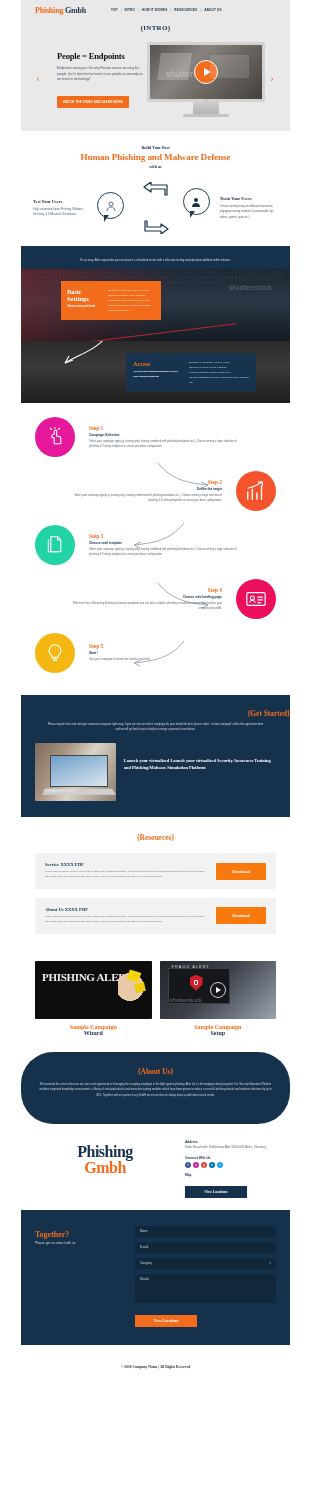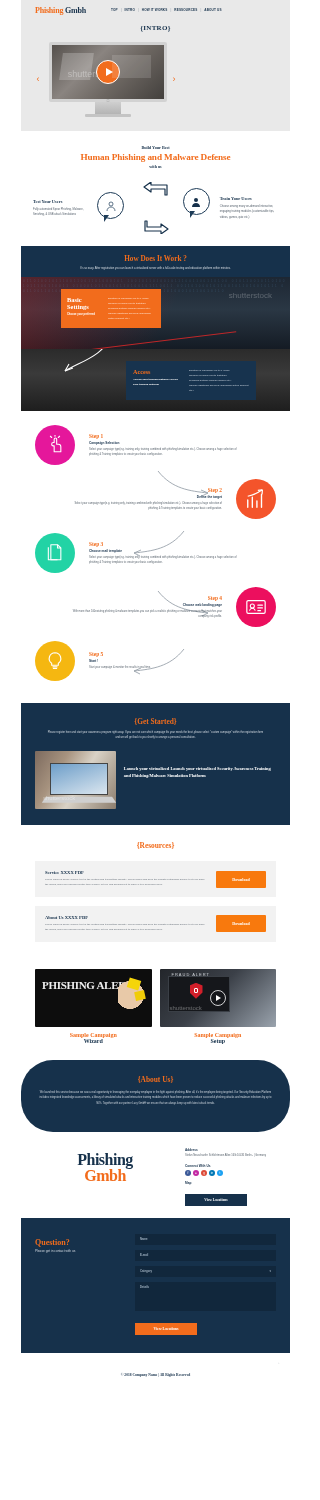--- a/index.html
+++ b/index.html
@@ -165,21 +165,21 @@
   .c4 { background:#ec0f5e; } .c5 { background:#f5b711; }
   .stxt { width:150px; }
   .step.rev .stxt { text-align:right; }
   .stxt .sn { font-family:"Liberation Serif",serif; font-weight:bold; font-size:5.4px; color:#f26c1c; }
   .stxt .sh { font-size:3.2px; font-weight:bold; color:#16314b; margin:2px 0 3px; }
   .stxt .sp { font-size:2.6px; line-height:1.9; color:#5a646e; }
   .conn { position:absolute; pointer-events:none; }
 
   
   .started { background:#16314b; padding:14px 0 16px; }
-  .started h2 { text-align:center; font-family:"Liberation Serif",serif; font-weight:bold; font-size:7.4px; color:#f26c1c; }
+  .started h2 { text-align:right; font-family:"Liberation Serif",serif; font-weight:bold; font-size:7.4px; color:#f26c1c; }
   .started .lead { text-align:center; font-size:2.6px; color:#d4dbe2; margin-top:5px; padding:0 26px; line-height:1.9; }
   .started-row { display:flex; gap:8px; padding:0 14px; margin-top:10px; align-items:flex-start; }
   .photo {
     width:122px; height:58px; border-radius:1px; position:relative; overflow:hidden;
     background:linear-gradient(120deg,#7c6a5e 0%,#a7937f 30%,#d9d2c6 55%,#8c7d6d 100%);
   }
   .photo .lap { position:absolute; right:8px; top:12px; width:58px; height:32px; background:linear-gradient(160deg,#6d9ec9,#dbe6ef); border:1.2px solid #444; }
   .photo .lapk { position:absolute; right:2px; bottom:6px; width:70px; height:7px; background:#cfcfcf; transform:perspective(30px) rotateX(30deg); }
   .photo .wm { position:absolute; left:8px; bottom:8px; font-size:6px; color:rgba(255,255,255,.4); }
   .started-copy { font-family:"Liberation Serif",serif; font-weight:bold; font-size:4.4px; color:#fff; line-height:1.65; padding-top:14px; }
@@ -270,20 +270,25 @@
       <a>RESSOURCES</a>
       <span class="sep">|</span>
       <a>ABOUT US</a>
     </div>
   </div>
 
   <div class="hero">
     <div class="hero-kicker">{INTRO}</div>
     <div class="hero-body">
       <div class="arrow-l">‹</div>
+      <div class="hero-left">
+        <div class="hero-title">People = Endpoints</div>
+        <div class="hero-text">Endpoints raising your Security Posture means securing the people. Isn't it time that we invest in our people as seriously as we invest in technology?</div>
+        <button class="btn-orange">WATCH THE VIDEO AND LEARN MORE</button>
+      </div>
       <div class="monitor">
         <div class="screen">
           <div class="wmark">shutterstock</div>
           <div class="play">
               <i></i>
             </div>
         </div>
         <div class="stand"></div>
         <div class="base"></div>
         <div class="apple"></div>
@@ -328,21 +333,20 @@
         </div>
       </div>
       <div class="bcol right">
         <h4>Train Your Users</h4>
         <p>Choose among many on-demand interactive, engaging training modules (customizable tips, videos, games, quiz etc.)</p>
       </div>
     </div>
   </div>
 
   <div class="how">
-    <h2>How Does It Work ?</h2>
     <div class="sub">It's so easy. After registration you can launch a virtualized server with a full-scale testing and education platform within minutes.</div>
     <div class="how-band">
       <div class="code">0110100101110011001101000101 1001011010010111001100110100 0101100101101001011100110011 0100010110010110100101110011 0011010001011001011010010111 0011001101000101100101101001 0111001100110100010110010110</div>
       <div class="shutter">shutterstock</div>
       <div class="redline"></div>
       <div class="card-orange">
         <div>
           <div class="ctitle">Basic Settings</div>
           <div class="csub">Choose your preferred</div>
         </div>
@@ -551,21 +555,21 @@
         <div class="soc s-in">in</div>
         <div class="soc s-tw">t</div>
       </div>
       <h5>Map</h5>
       <button class="viewloc-dark">View Locations</button>
     </div>
   </div>
 
   <div class="contact">
     <div class="cleft">
-      <h3>Question?</h3>
+      <h3>Together?</h3>
       <p>Please get in contact with us</p>
     </div>
     <div class="cform">
       <div class="fld">Name</div>
       <div class="fld">E-mail</div>
       <div class="fld sel">Category</div>
       <div class="fld area">Details</div>
       <button class="submit">View Locations</button>
     </div>
   </div>

